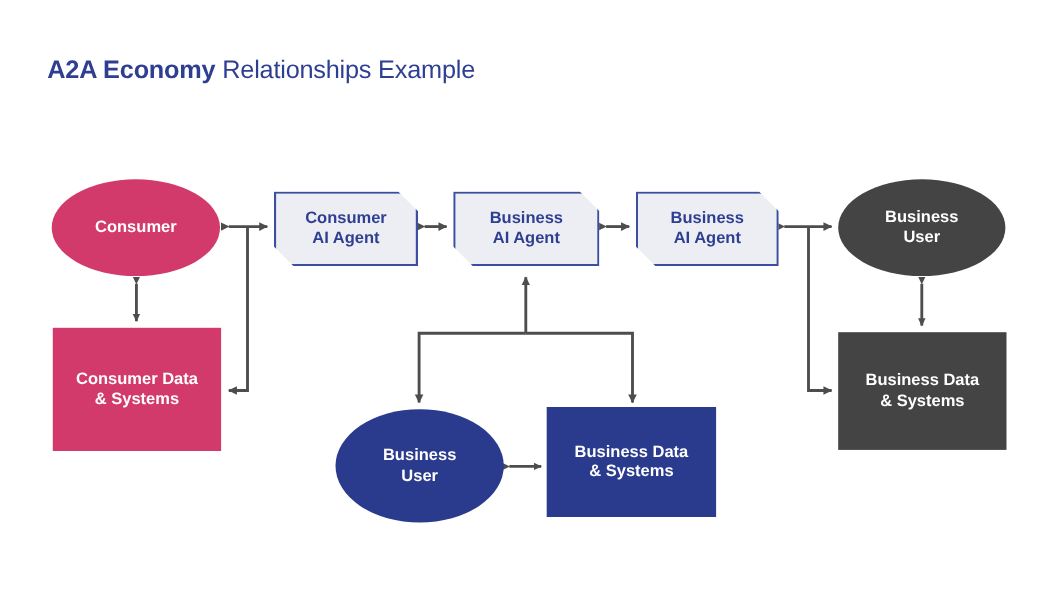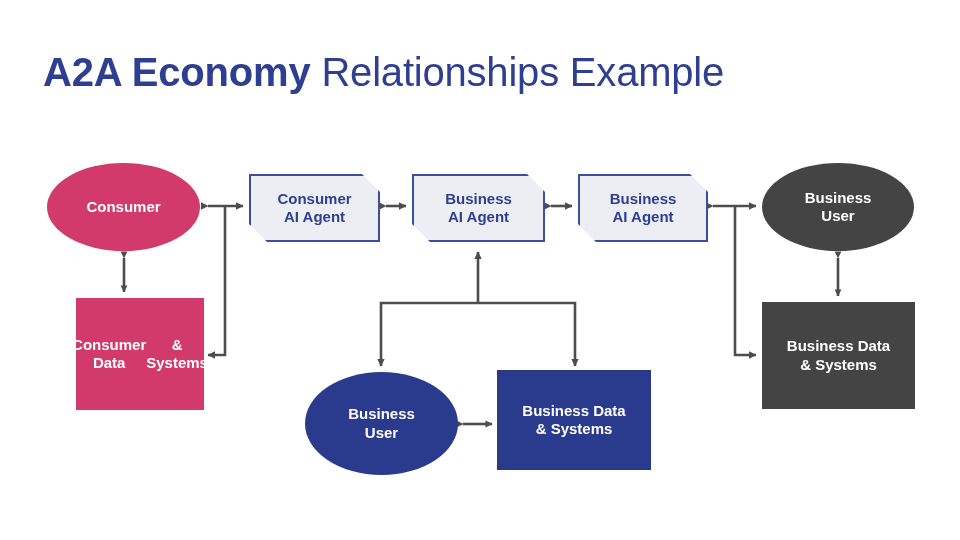--- a/index.html
+++ b/index.html
@@ -17,21 +17,21 @@
   #stage {
     position: absolute;
     left: 0; top: 0;
     width: 960px;
     height: 540px;
   }
   #title {
     position: absolute;
     left: 43px;
     top: 50px;
-    font-size: 40px;
+    font-size: 23px;
     color: #2e3f92;
     letter-spacing: -0.2px;
     white-space: nowrap;
   }
   #title .bold { font-weight: bold; }
   #title .light { font-weight: normal; }
 
   svg#wires {
     position: absolute;
     left: 0; top: 0;
@@ -115,21 +115,21 @@
       <path d="M478,303 L575,303 L575,366" marker-end="url(#ah)"></path>
 
       <line x1="463" y1="424" x2="492" y2="424" marker-start="url(#ahs)" marker-end="url(#ahs)"></line>
     </g>
   </svg>
 
   <div class="node ellipse pink" style="left:47px; top:163px; width:153px; height:88px; font-size:15px;">
     <span class="lbl">Consumer</span>
   </div>
 
-  <div class="node pink" style="left:48px; top:298px; width:128px; height:112px; font-size:15px; margin-left:28px;">
+  <div class="node pink" style="left:48px; top:298px; width:153px; height:112px; font-size:15px; flex-direction:column;">
     <span class="lbl">Consumer Data</span>
     <span class="lbl">&amp; Systems</span>
   </div>
 
   <div class="agent-wrap" style="left:249px; top:174px; width:131px; height:68px;">
     <div class="node agent" style="font-size:15px; flex-direction:column;">
       <span class="lbl">Consumer</span>
       <span class="lbl">AI Agent</span>
     </div>
   </div>

